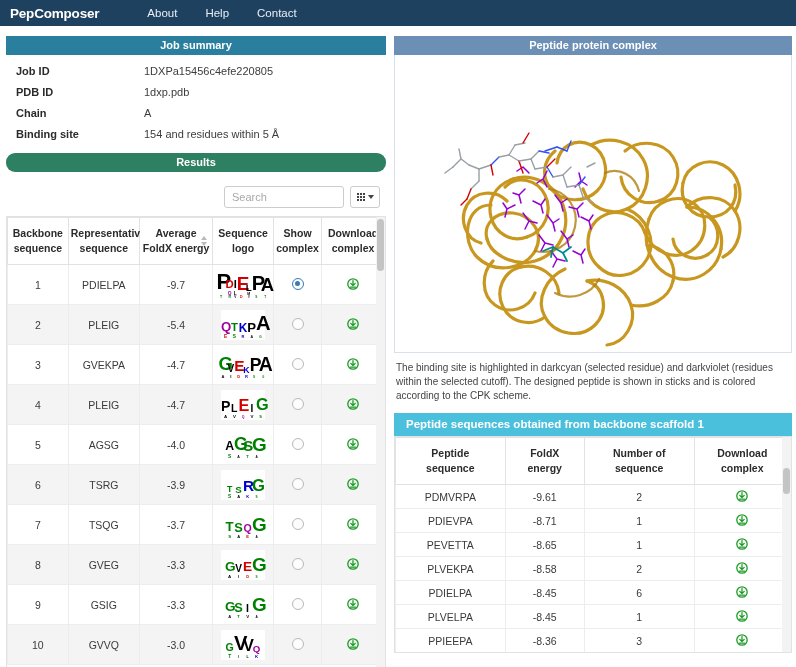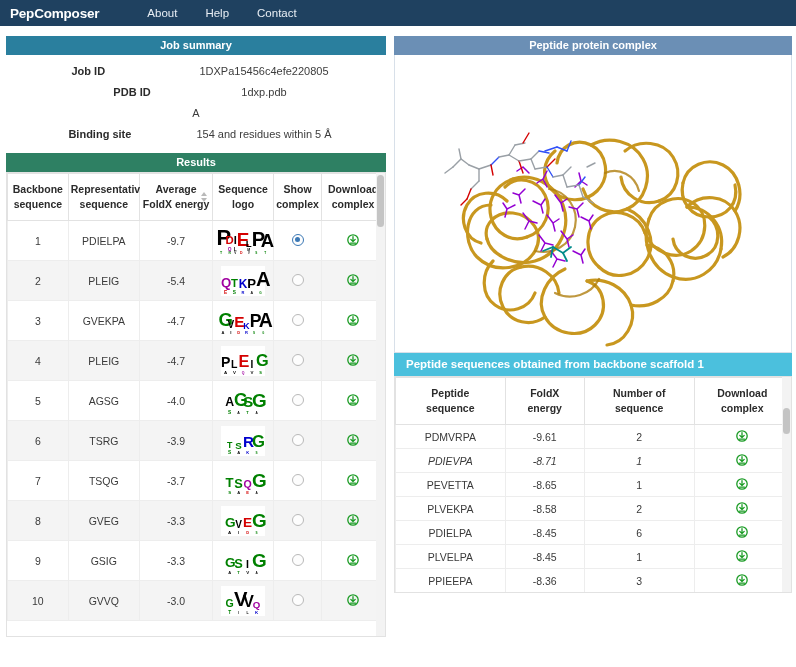--- a/index.html
+++ b/index.html
@@ -51,27 +51,27 @@
   
   .panel-head {
     color: #ffffff;
     font-weight: bold;
     font-size: 11px;
     text-align: center;
     padding: 3px 4px;
     line-height: 13px;
   }
   .ph-teal  { background: #2a7f9e; }
-  .ph-green { background: #2e8063; }
+  .ph-green { background: #2e8063; border-radius: 9px; }
   .ph-steel { background: #6b8fb5; }
   .ph-cyan  { background: #4bc0dd; text-align: left; padding-left: 12px; font-size: 11.5px; padding-top:5px; padding-bottom:5px;}
 
   
   .summary { padding: 6px 2px 8px 2px; }
-  .sum-row { display: flex; line-height: 21px; justify-content: center; }
+  .sum-row { display: flex; line-height: 21px; }
   .sum-key {
     width: 136px; flex: 0 0 136px;
     font-weight: bold; color: #2b2b2b;
     padding-left: 8px; font-size: 11px;
   }
   .sum-val { color: #3c3c3c; font-size: 11px; }
 
   
   .tbl-toolbar {
     display: flex; justify-content: flex-end; align-items: center;
@@ -213,30 +213,48 @@
     <div class="summary">
       <div class="sum-row">
         <span class="sum-key">Job ID</span>
         <span class="sum-val">1DXPa15456c4efe220805</span>
       </div>
       <div class="sum-row">
         <span class="sum-key">PDB ID</span>
         <span class="sum-val">1dxp.pdb</span>
       </div>
       <div class="sum-row">
+        <span class="sum-key">Chain</span>
         <span class="sum-val">A</span>
       </div>
       <div class="sum-row">
         <span class="sum-key">Binding site</span>
         <span class="sum-val">154 and residues within 5 Å</span>
       </div>
     </div>
 
     <div class="panel-head ph-green">Results</div>
 
+    <div class="tbl-toolbar">
+      <input class="search-input" type="text" placeholder="Search" style="">
+      <div class="grid-btn">
+        <span class="grid-glyph">
+          <i></i>
+            <i></i>
+            <i></i>
+            <i></i>
+            <i></i>
+            <i></i>
+            <i></i>
+            <i></i>
+            <i></i>
+        </span>
+        <span class="caret"></span>
+      </div>
+    </div>
 
     <div class="tbl-wrap" style="height:465px;">
       <table>
         <colgroup>
           <col style="width:58px">
             <col style="width:68px">
             <col style="width:70px">
           <col style="width:58px">
             <col style="width:46px">
             <col style="width:60px">
@@ -719,20 +737,21 @@
           <path d="M172,96 L176,86" stroke="#3050f8"></path>
           <path d="M128,88 L134,78" stroke="#d40000"></path>
           <path d="M72,144 L66,150" stroke="#d40000"></path>
           <path d="M58,112 L50,118" stroke="#9aa0a6"></path>
           <path d="M192,112 L200,108" stroke="#9aa0a6"></path>
           <path d="M188,142 L198,148" stroke="#9aa0a6"></path>
         </g>
       </svg>
     </div>
 
+    <div class="caption">The binding site is highlighted in darkcyan (selected residue) and darkviolet (residues within the selected cutoff). The designed peptide is shown in sticks and is colored according to the CPK scheme.</div>
 
     <div class="panel-head ph-cyan">Peptide sequences obtained from backbone scaffold 1</div>
 
     <div class="tbl-wrap" style="height:217px;">
       <table>
         <colgroup>
           <col style="width:108px">
             <col style="width:78px">
             <col style="width:108px">
             <col style="width:95px">
@@ -761,21 +780,21 @@
             <tr style="height: 24px;">
               <td>PDMVRPA</td>
               <td>-9.61</td>
               <td>2</td>
               <td><span class="dl-ico"><svg width="12" height="12" viewBox="0 0 12 12">
                     <circle cx="6" cy="6" r="5.2" fill="none" stroke="#1a9b24" stroke-width="1.3"></circle>
                     <path d="M6 2.6 L6 7.2 M3.8 5.4 L6 7.6 L8.2 5.4" fill="none" stroke="#1a9b24" stroke-width="1.3" stroke-linecap="round" stroke-linejoin="round"></path>
                     <path d="M3.5 9.2 L8.5 9.2" stroke="#1a9b24" stroke-width="1.2" stroke-linecap="round"></path>
                   </svg></span></td>
             </tr>
-            <tr style="height: 24px; font-style: italic;">
+            <tr style="height: 24px;">
               <td>PDIEVPA</td>
               <td>-8.71</td>
               <td>1</td>
               <td><span class="dl-ico"><svg width="12" height="12" viewBox="0 0 12 12">
                     <circle cx="6" cy="6" r="5.2" fill="none" stroke="#1a9b24" stroke-width="1.3"></circle>
                     <path d="M6 2.6 L6 7.2 M3.8 5.4 L6 7.6 L8.2 5.4" fill="none" stroke="#1a9b24" stroke-width="1.3" stroke-linecap="round" stroke-linejoin="round"></path>
                     <path d="M3.5 9.2 L8.5 9.2" stroke="#1a9b24" stroke-width="1.2" stroke-linecap="round"></path>
                   </svg></span></td>
             </tr>
             <tr style="height: 24px;">

